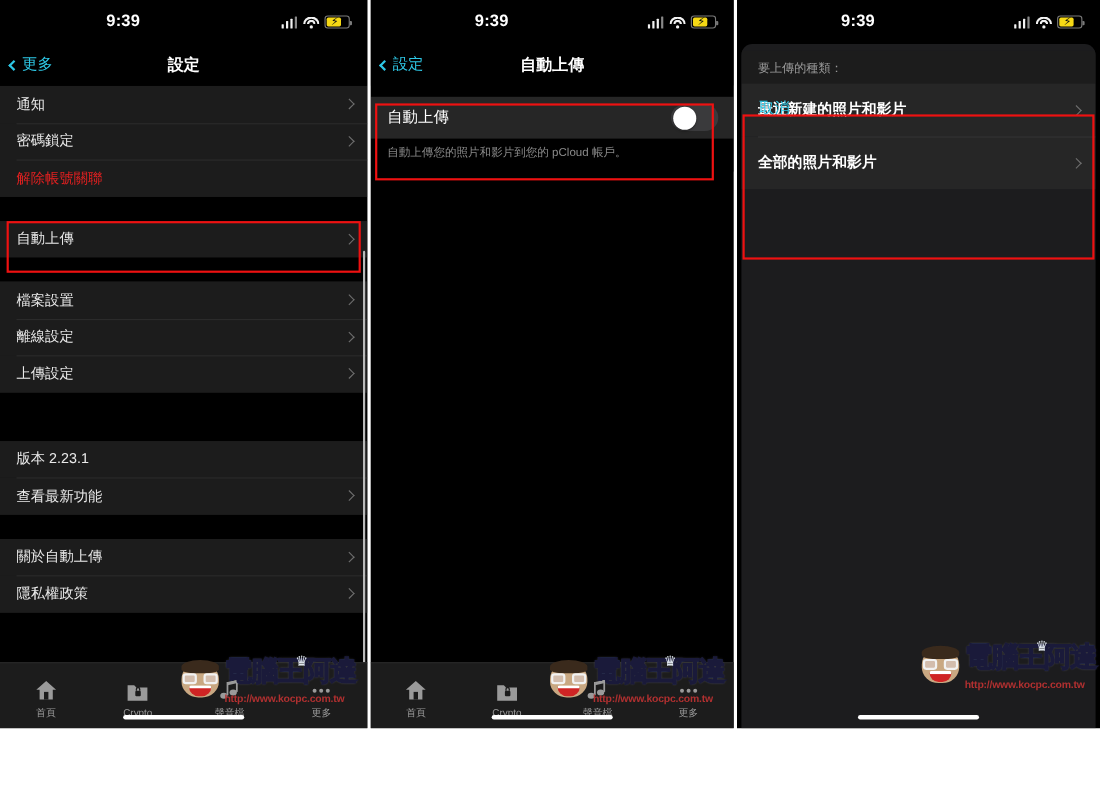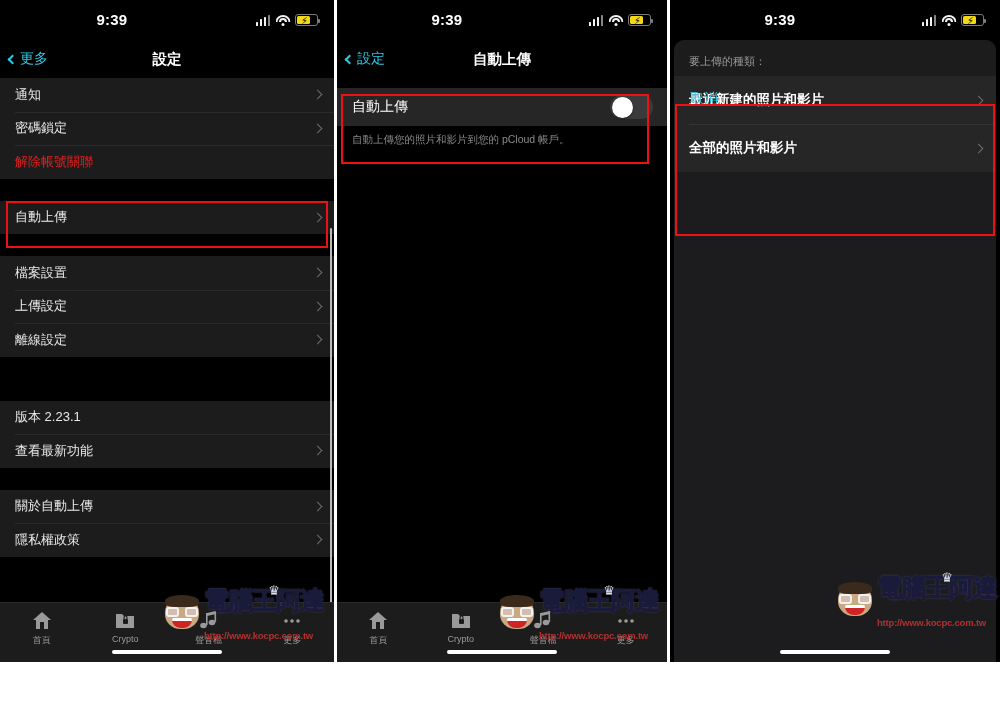--- a/index.html
+++ b/index.html
@@ -173,21 +173,21 @@
   }
   .opt-row + .opt-row:before {
     content: ""; position: absolute; left: 15px; right: 0; top: 0;
     height: 1px; background: #343434;
   }
   .opt-row .label { color: #fff; font-size: 13.5px; font-weight: bold; }
 
   
   .tabbar {
     position: absolute; left: 0; right: 0; bottom: 0; height: 60px;
-    background: #1c1c1c; display: flex; align-items: flex-start;
+    background: #1c1c1c; display: flex; align-items: center;
     padding-top: 6px; border-top: 1px solid #2a2a2a;
   }
   .tab { flex: 1; display: flex; flex-direction: column; align-items: center; gap: 3px; }
   .tab .ticon { height: 22px; display: flex; align-items: center; justify-content: center; }
   .tab .tlabel { color: #9a9a9a; font-size: 9px; }
   .home-indicator {
     position: absolute; bottom: 8px; left: 50%; transform: translateX(-50%);
     width: 110px; height: 4.5px; background: #fff; border-radius: 3px;
   }
 
@@ -221,21 +221,21 @@
   .wm-text {
     display: flex; flex-direction: column; line-height: 1;
   }
   .wm-title {
     font-size: 25px; font-weight: bold; letter-spacing: -1px;
     color: #2b6fd1;
     -webkit-text-stroke: 1.2px #1a1a3a;
     text-shadow: 0 0 2px rgba(255,255,255,.35);
   }
   .wm-url {
-    font-size: 9.5px; font-weight: bold; color: #b03030; margin-top: 18px;
+    font-size: 9.5px; font-weight: bold; color: #b03030; margin-top: 8px;
     letter-spacing: -.2px;
   }
   .wm-crown {
     position: absolute; right: 44px; top: -4px;
     color: #dfe6ee; font-size: 13px;
   }
 </style>
 </head>
 <body>
 
@@ -298,25 +298,25 @@
       </div>
 
       <div class="gap"></div>
 
       <div class="group">
         <div class="row">
           <span class="label">檔案設置</span>
           <span class="chevron"></span>
         </div>
         <div class="row">
+          <span class="label">離線設定</span>
+          <span class="chevron"></span>
+        </div>
+        <div class="row">
           <span class="label">上傳設定</span>
-          <span class="chevron"></span>
-        </div>
-        <div class="row">
-          <span class="label">離線設定</span>
           <span class="chevron"></span>
         </div>
       </div>
 
       <div class="gap"></div>
 
 
       <div class="gap"></div>
 
       <div class="group">

